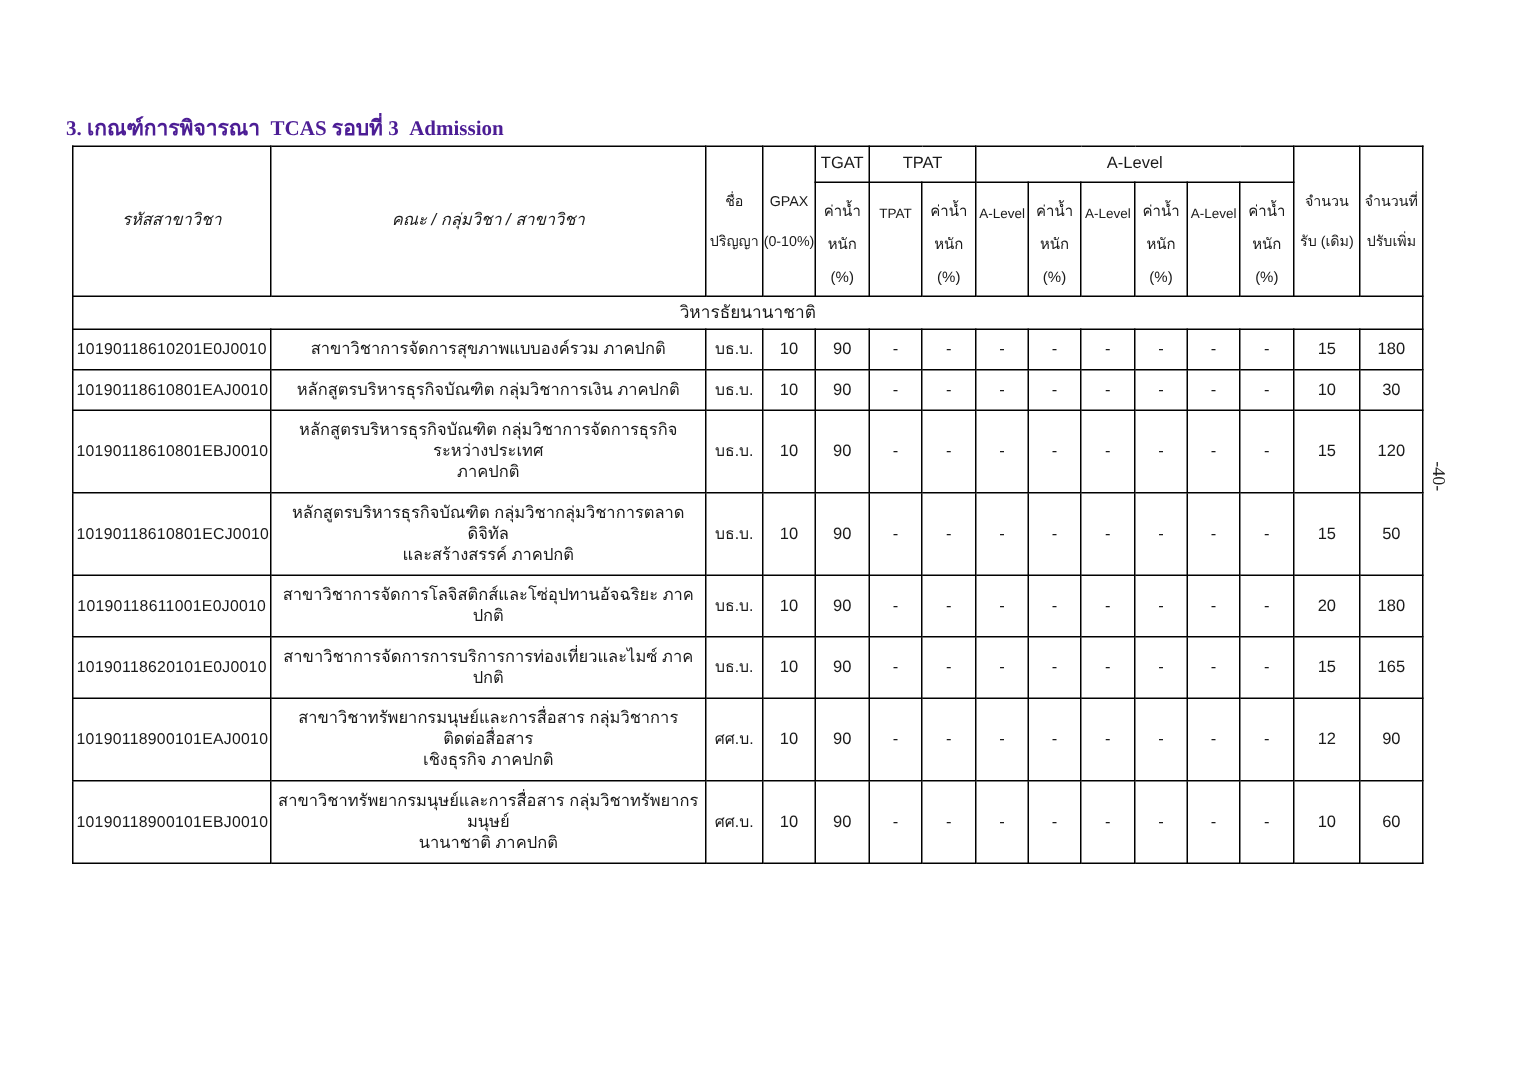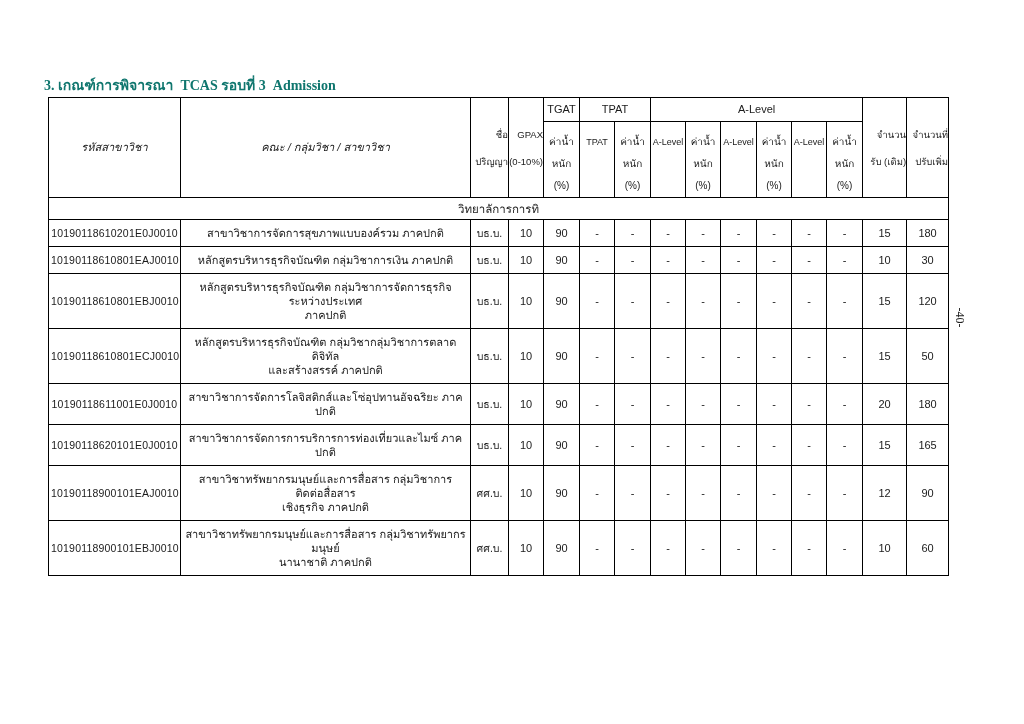--- a/index.html
+++ b/index.html
@@ -12,21 +12,21 @@
     overflow: hidden;
   }
   .doc-title {
     position: absolute;
     left: 44px;
     top: 74px;
     font-family: "Liberation Serif", serif;
     font-weight: bold;
     font-size: 14px;
     white-space: pre;
-    color: #0f766e;
+    color: #4c1d95;
   }
   table.criteria {
     position: absolute;
     left: 48px;
     top: 97px;
     width: 900px;
     border-collapse: collapse;
     table-layout: fixed;
   }
   table.criteria th, table.criteria td {
@@ -43,21 +43,20 @@
     vertical-align: top;
     padding-top: 9px;
     line-height: 22px;
     white-space: pre-line;
   }
   tr.h1 th.span-2 {
     font-size: 9.5px;
     line-height: 27px;
     white-space: pre-line;
     vertical-align: middle;
-    text-align: right;
   }
   tr.h1 th.main-head { font-size: 11px; font-style: italic; }
   tr.h2 th.sub-plain { font-size: 9px; }
   td.section {
     text-align: left;
     font-weight: bold;
     font-size: 11.5px;
     padding: 3px 4px;
     height: 22px;
   }
@@ -137,21 +136,21 @@
       <th class="sub-plain">A-Level</th>
       <th>ค่าน้ำหนัก
 (%)</th>
       <th class="sub-plain">A-Level</th>
       <th>ค่าน้ำหนัก
 (%)</th>
     </tr>
   </thead>
   <tbody>
       <tr>
-        <td colspan="15" class="section">วิทยาลัการการทิ</td>
+        <td colspan="15" class="section">วิหารธัยนานาชาติ</td>
       </tr>
       <tr>
         <td class="c-code">10190118610201E0J0010</td>
         <td class="c-program">สาขาวิชาการจัดการสุขภาพแบบองค์รวม ภาคปกติ</td>
         <td class="c-degree">บธ.บ.</td>
         <td class="c-gpax">10</td>
         <td class="c-tgat_weight">90</td>
         <td class="c-tpat">-</td>
         <td class="c-tpat_weight">-</td>
         <td class="c-a1">-</td>

